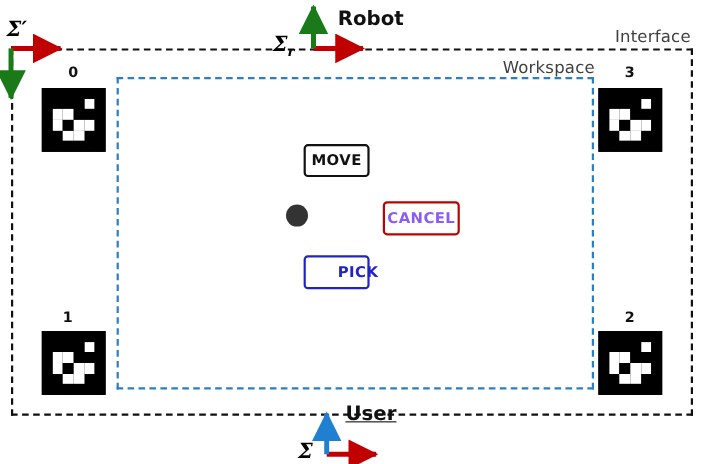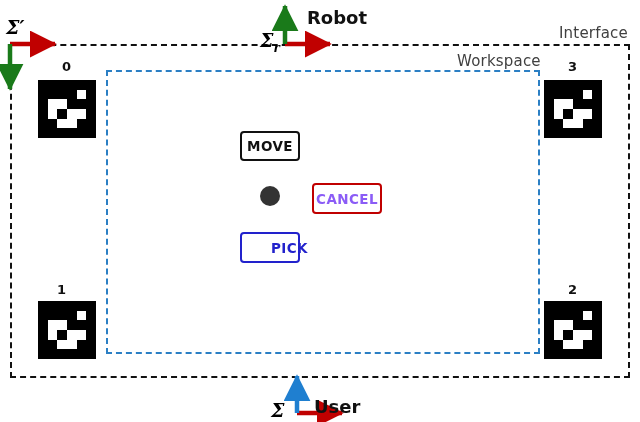--- a/index.html
+++ b/index.html
@@ -75,20 +75,21 @@
     display: flex;
     align-items: center;
     justify-content: center;
     background: #ffffff;
     font-weight: bold;
     font-size: 13.5px;
     letter-spacing: 0.4px;
     box-sizing: border-box;
     border-radius: 4px;
     cursor: pointer;
+    margin-left: 36px;
   }
   .btn.move   { left: 240px; top: 131px; width: 60px;  height: 30px; border: 2px solid #111111; color: #111111; }
   .btn.cancel { left: 312px; top: 183px; width: 70px;  height: 31px; border: 2px solid #c00000; color: #8b5cf6; }
   .btn.pick   { left: 240px; top: 232px; width: 60px;  height: 31px; border: 2px solid #2222cc; color: #2222cc; padding-left: 39px; }
 
   
   .target-dot {
     position: absolute;
     left: 260px;
     top: 186px;
@@ -325,21 +326,21 @@
           <path d="M0,0 L6,3 L0,6 z" fill="#c00000"></path>
         </marker>
         <marker id="arrGreenB" markerWidth="7" markerHeight="7" refX="5.6" refY="3" orient="auto">
           <path d="M0,0 L6,3 L0,6 z" fill="#1a7a1a"></path>
         </marker>
       </defs>
       <line x1="0" y1="0" x2="45" y2="0" stroke="#c00000" stroke-width="4.5" marker-end="url(#arrRedB)"></line>
       <line x1="0" y1="0" x2="0" y2="-38" stroke="#1a7a1a" stroke-width="4.5" marker-end="url(#arrGreenB)"></line>
     </svg>
   </div>
-  <div class="frame-name" style="left:260px; top:29px;">
+  <div class="frame-name" style="left:248px; top:29px;">
     <span>Σ</span><span class="sub">r</span>
   </div>
   <div class="frame-caption" style="left:307px; top:7px;">Robot</div>
 
   <div class="frame" style="left:297px; top:413px;">
     <svg width="60" height="46" viewBox="0 0 60 46">
       <defs>
         <marker id="arrRedC" markerWidth="7" markerHeight="7" refX="5.6" refY="3" orient="auto">
           <path d="M0,0 L6,3 L0,6 z" fill="#c00000"></path>
         </marker>
@@ -347,15 +348,15 @@
           <path d="M0,0 L6,3 L0,6 z" fill="#1f7fd0"></path>
         </marker>
       </defs>
       <line x1="0" y1="0" x2="45" y2="0" stroke="#c00000" stroke-width="4.5" marker-end="url(#arrRedC)"></line>
       <line x1="0" y1="0" x2="0" y2="-37" stroke="#1f7fd0" stroke-width="4.5" marker-end="url(#arrBlueC)"></line>
     </svg>
   </div>
   <div class="frame-name" style="left:271px; top:399px;">
     <span>Σ</span><span class="sub"></span>
   </div>
-  <div class="frame-caption" style="left:314px; top:396px;">User</div>
+  <div class="frame-caption" style="left:314px; top:366px;text-decoration:underline;">User</div>
 
 </div>
 
 </body></html>

